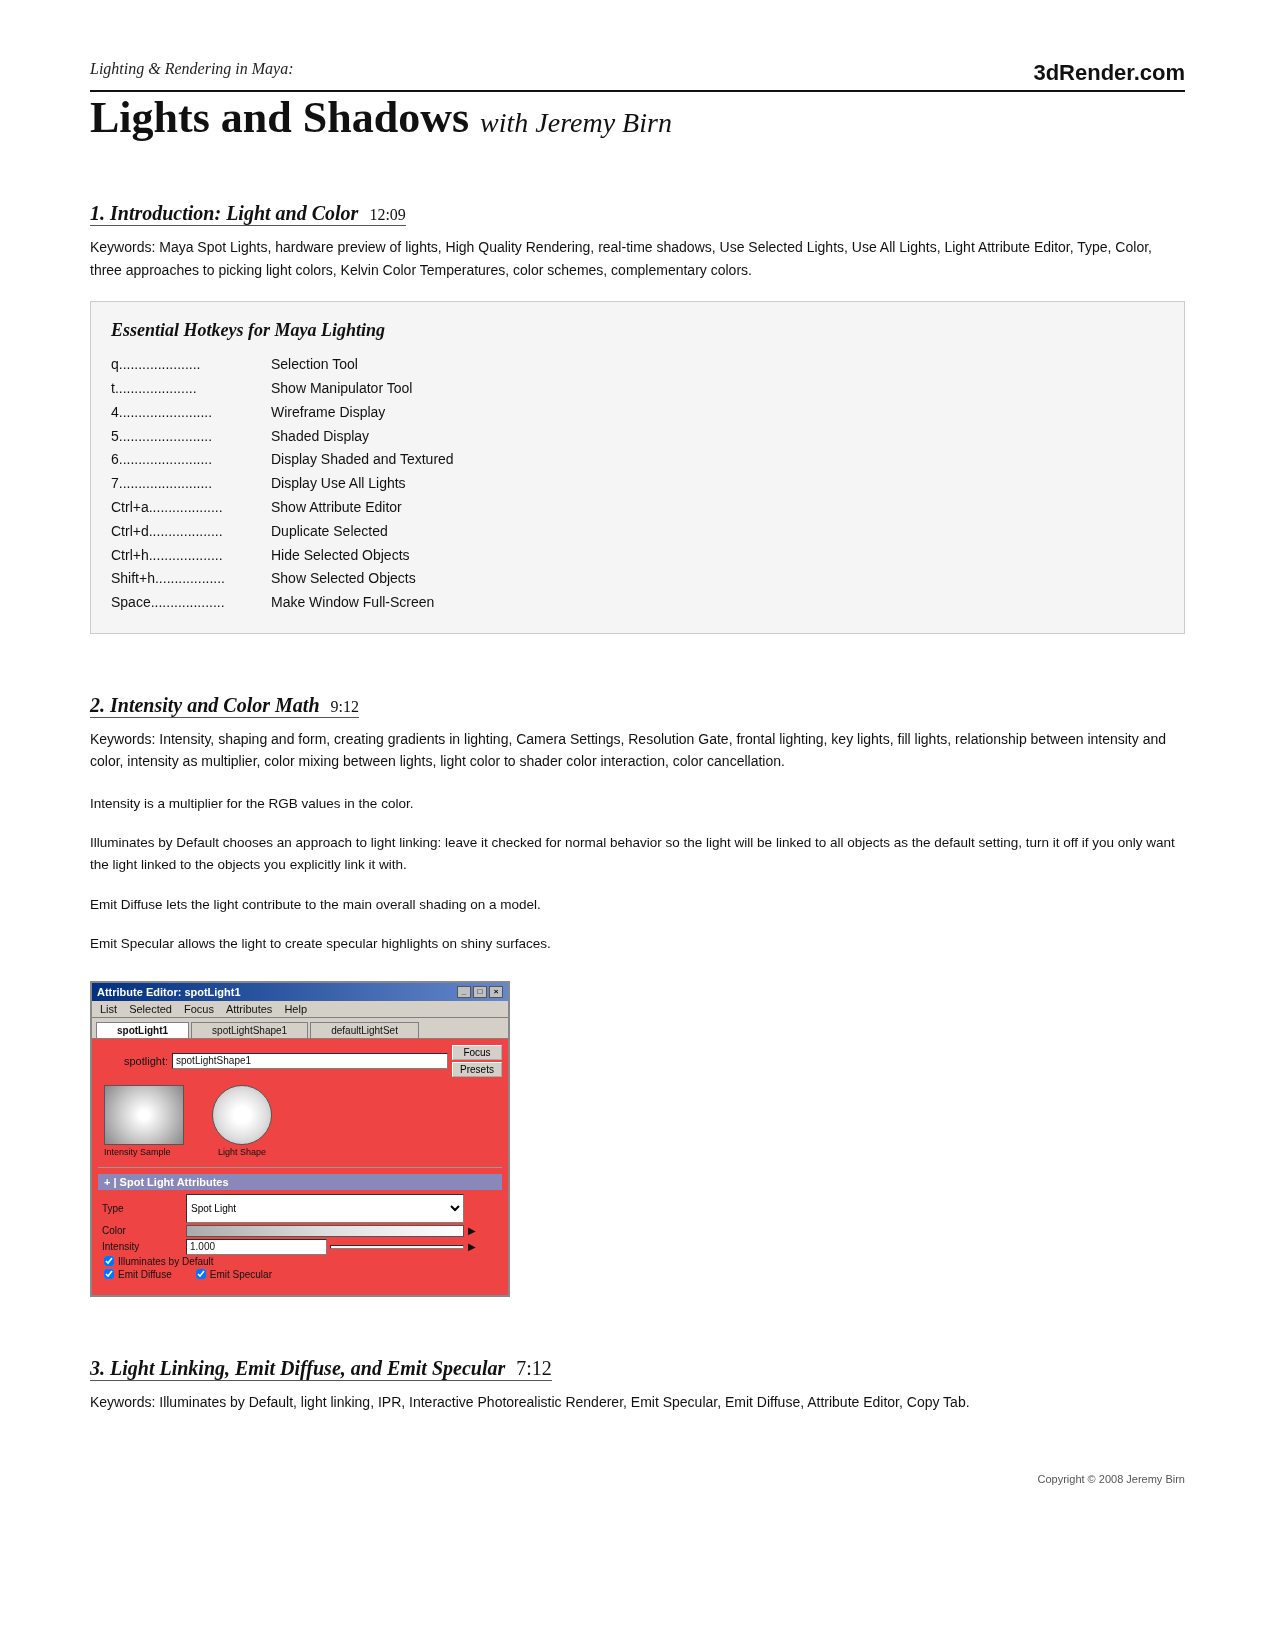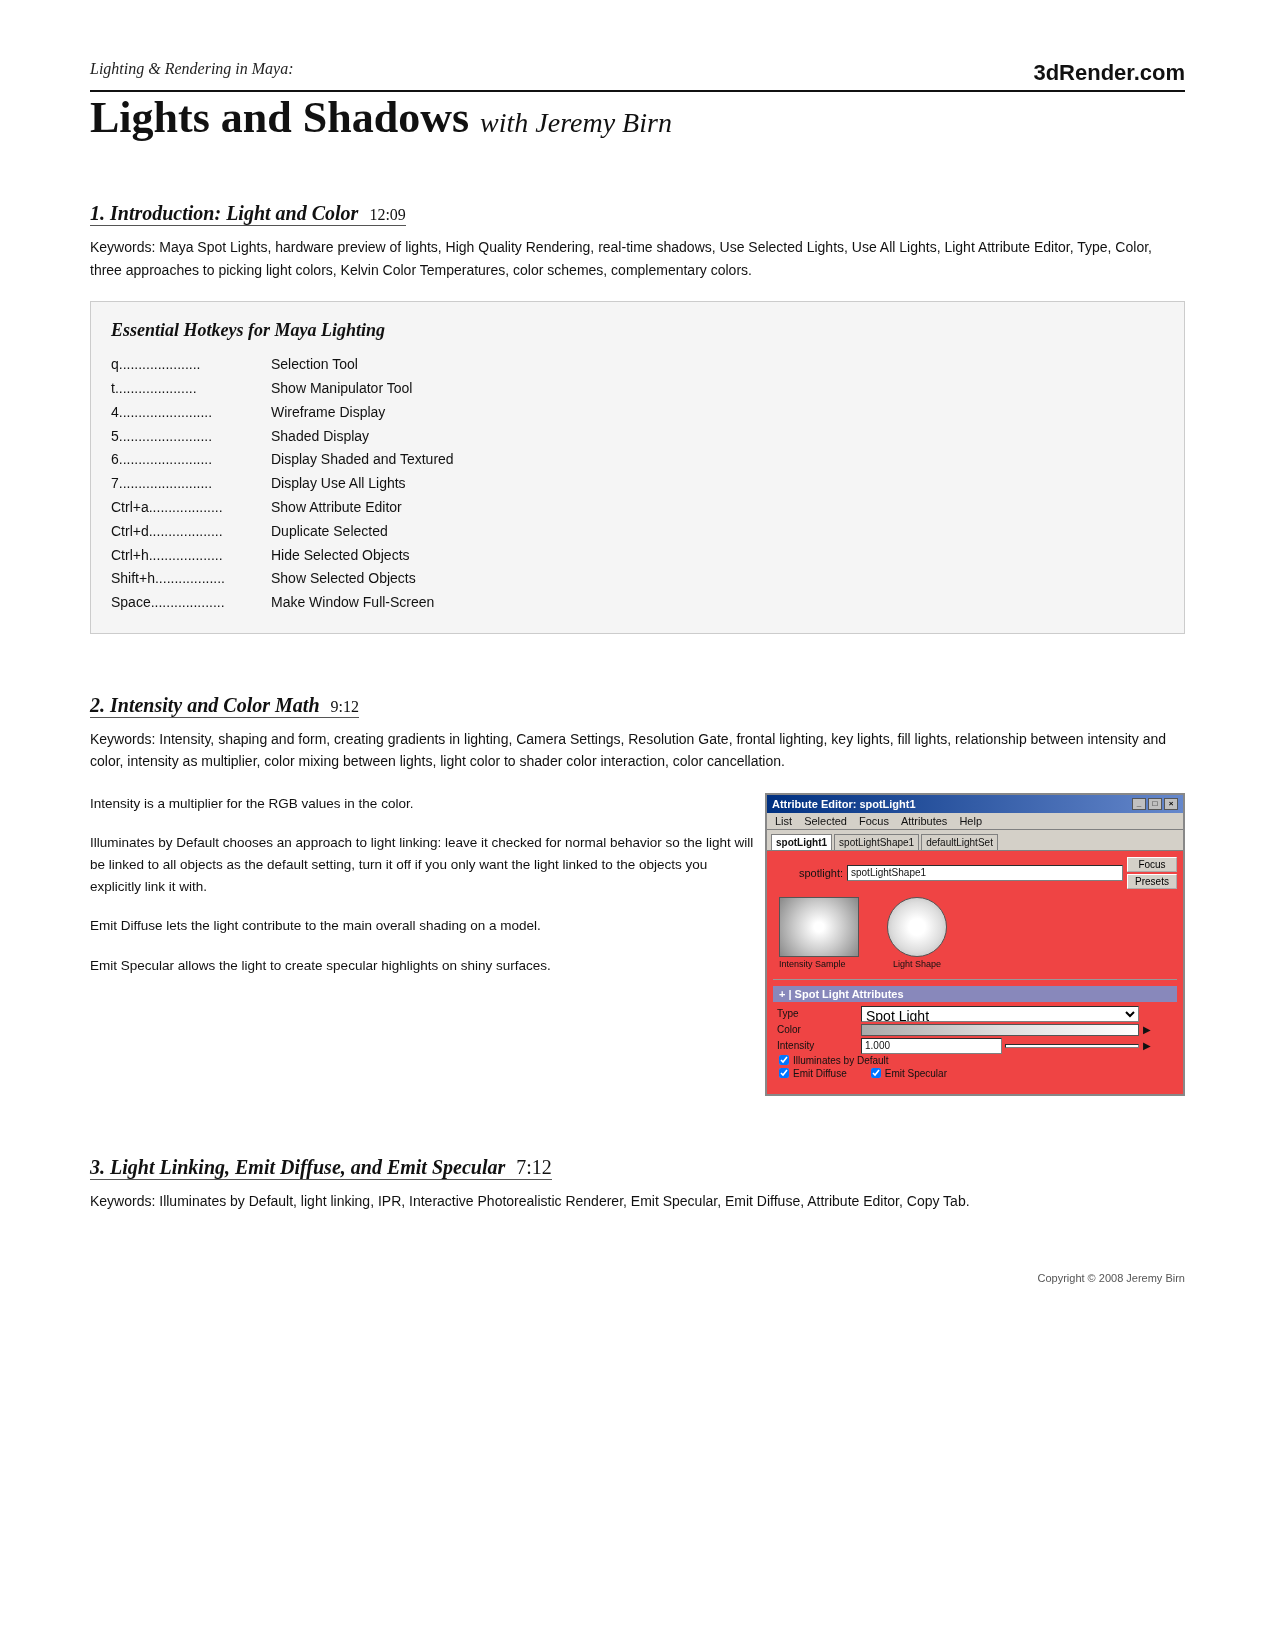--- a/index.html
+++ b/index.html
@@ -86,20 +86,21 @@
       color: #111;
     }
     .hotkey-value {
       color: #111;
     }
     .content-with-screenshot {
       display: flex;
       gap: 8px;
       margin-top: 10px;
       margin-bottom: 30px;
+      flex-direction: column;
     }
     .left-text {
       flex: 1;
       font-size: 13.5px;
       line-height: 1.6;
       font-family: Arial, sans-serif;
     }
     .left-text p {
       margin-bottom: 18px;
     }
@@ -151,21 +152,21 @@
       background: #d4d0c8;
       display: flex;
       padding: 4px 4px 0 4px;
       gap: 2px;
       border-bottom: 1px solid #808080;
     }
     .win-tab {
       background: #d4d0c8;
       border: 1px solid #808080;
       border-bottom: none;
-      padding: 2px 4px;
+      padding: 2px 20px;
       font-size: 10px;
     }
     .win-tab.active {
       background: #fff;
       font-weight: bold;
     }
     .win-content {
       background: #ef4444;
       padding: 6px;
     }
@@ -225,24 +226,24 @@
     }
     .attr-grid {
       display: grid;
       grid-template-columns: 80px 1fr 30px;
       gap: 2px 4px;
       align-items: center;
       padding: 0 4px;
       font-size: 10px;
     }
     .select-box {
-      height: 16px;
+      height: 29px;
       background: #fff;
       border: 1px inset #808080;
-      font-size: 14px;
+      font-size: 10px;
     }
     .color-bar {
       height: 12px;
       background: linear-gradient(to right, #aaa, #ddd, #fff);
       border: 1px solid #555;
     }
     .slider-row {
       display: flex;
       align-items: center;
       gap: 3px;

